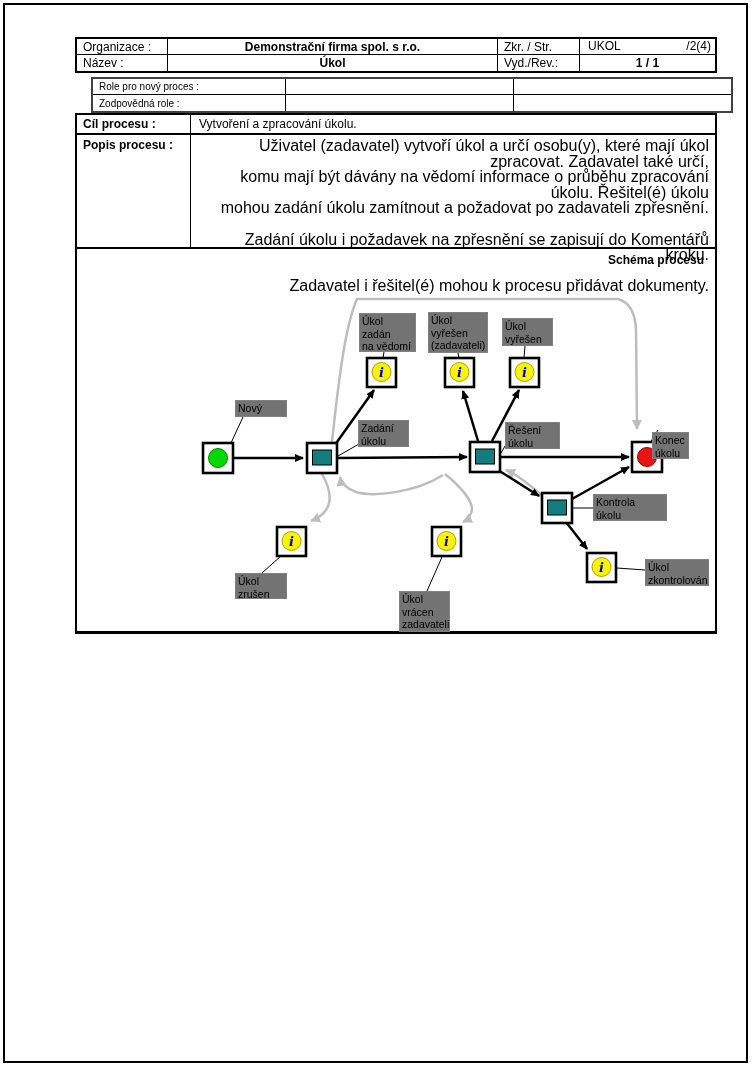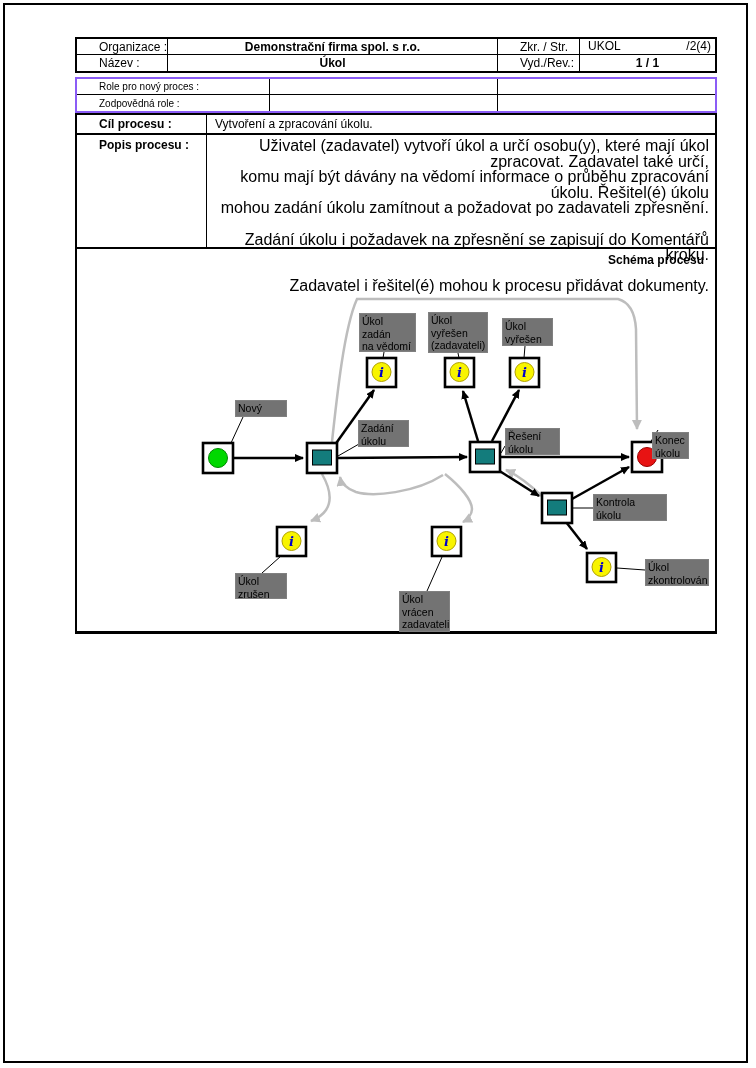--- a/index.html
+++ b/index.html
@@ -1,34 +1,34 @@
 <!DOCTYPE html>
 <html><head>
 <meta charset="utf-8">
 <style>
   html,body{margin:0;padding:0;background:#fff;}
   body{font-family:"Liberation Sans","DejaVu Sans",sans-serif;color:#000;}
   #stage{position:relative;width:756px;height:1068px;background:#fff;overflow:hidden;}
   #page-frame{position:absolute;left:3px;top:3px;width:745px;height:1060px;border:2px solid #000;box-sizing:border-box;}
 
   .abs{position:absolute;box-sizing:border-box;}
-  .cell{display:flex;align-items:center;padding-left:22px;font-size:12px;overflow:hidden;white-space:nowrap;}
+  .cell{display:flex;align-items:center;padding-left:6px;font-size:12px;overflow:hidden;white-space:nowrap;}
   .b{font-weight:bold;}
   .center{justify-content:center;padding-left:0;}
 
   
   #box1{left:75px;top:37px;width:642px;height:36px;border:2px solid #000;display:grid;
         grid-template-columns:91px 330px 82px 1fr;grid-auto-rows:16px;}
   #box1>div{border-right:1px solid #000;border-bottom:1px solid #000;}
   #box1>div:nth-child(4n){border-right:none;}
   #box1>div:nth-child(n+5){border-bottom:none;}
   #zkr-cell{display:flex;justify-content:space-between;align-items:flex-start;padding:0 4px 0 8px;font-size:12px;}
 
   
-  #box2{left:75px;top:77px;width:642px;height:36px;border:2px solid #8b5cf6;display:grid;
+  #box2{left:91px;top:77px;width:642px;height:36px;border:2px solid #404040;display:grid;
         grid-template-columns:193px 228px 1fr;grid-auto-rows:16px;}
   #box2>div{border-right:1px solid #000;border-bottom:1px solid #000;font-size:10px;}
   #box2>div:nth-child(3n){border-right:none;}
   #box2>div:nth-child(n+4){border-bottom:none;}
 
   
   #box345{left:75px;top:113px;width:642px;height:521px;border:2px solid #000;border-bottom:3px solid #000;text-align:right;}
   #cil-row{display:flex;height:18px;border-bottom:2px solid #000;}
   #cil-label{width:107px;border-right:1px solid #000;}
   #cil-value{flex:1;padding-left:8px;}
@@ -194,21 +194,21 @@
       <div class="dlabel" style="left: 160px; top: 155px; width: 52px; height: 17px; border-color: rgb(128, 128, 128);">Nový úkol</div>
       <div class="dlabel" style="left: 283px; top: 175px; width: 51px; height: 27px; border-color: rgb(128, 128, 128);">Zadání
 úkolu</div>
       <div class="dlabel" style="left: 284px; top: 68px; width: 57px; height: 39px; border-color: rgb(128, 128, 128);">Úkol zadán
 na vědomí</div>
       <div class="dlabel" style="left: 353px; top: 67px; width: 60px; height: 41px; border-color: rgb(128, 128, 128);">Úkol
 vyřešen
 (zadavateli)</div>
       <div class="dlabel" style="left: 427px; top: 73px; width: 51px; height: 28px; border-color: rgb(128, 128, 128);">Úkol
 vyřešen</div>
-      <div class="dlabel" style="left: 430px; top: 183px; width: 55px; height: 27px; border-color: rgb(128, 128, 128);">Řešení
+      <div class="dlabel" style="left: 430px; top: 177px; width: 55px; height: 27px; border-color: rgb(128, 128, 128);">Řešení
 úkolu</div>
       <div class="dlabel" style="left: 577px; top: 158px; width: 37px; height: 27px; border-color: rgb(128, 128, 128); margin-top: 29px;">Konec
 úkolu</div>
       <div class="dlabel" style="left: 518px; top: 249px; width: 74px; height: 27px; border-color: rgb(128, 128, 128);">Kontrola
 úkolu</div>
       <div class="dlabel" style="left: 570px; top: 314px; width: 64px; height: 27px; border-color: rgb(128, 128, 128);">Úkol
 zkontrolován</div>
       <div class="dlabel" style="left: 160px; top: 328px; width: 52px; height: 26px; border-color: rgb(128, 128, 128);">Úkol
 zrušen</div>
       <div class="dlabel" style="left: 324px; top: 346px; width: 51px; height: 41px; border-color: rgb(128, 128, 128);">Úkol

